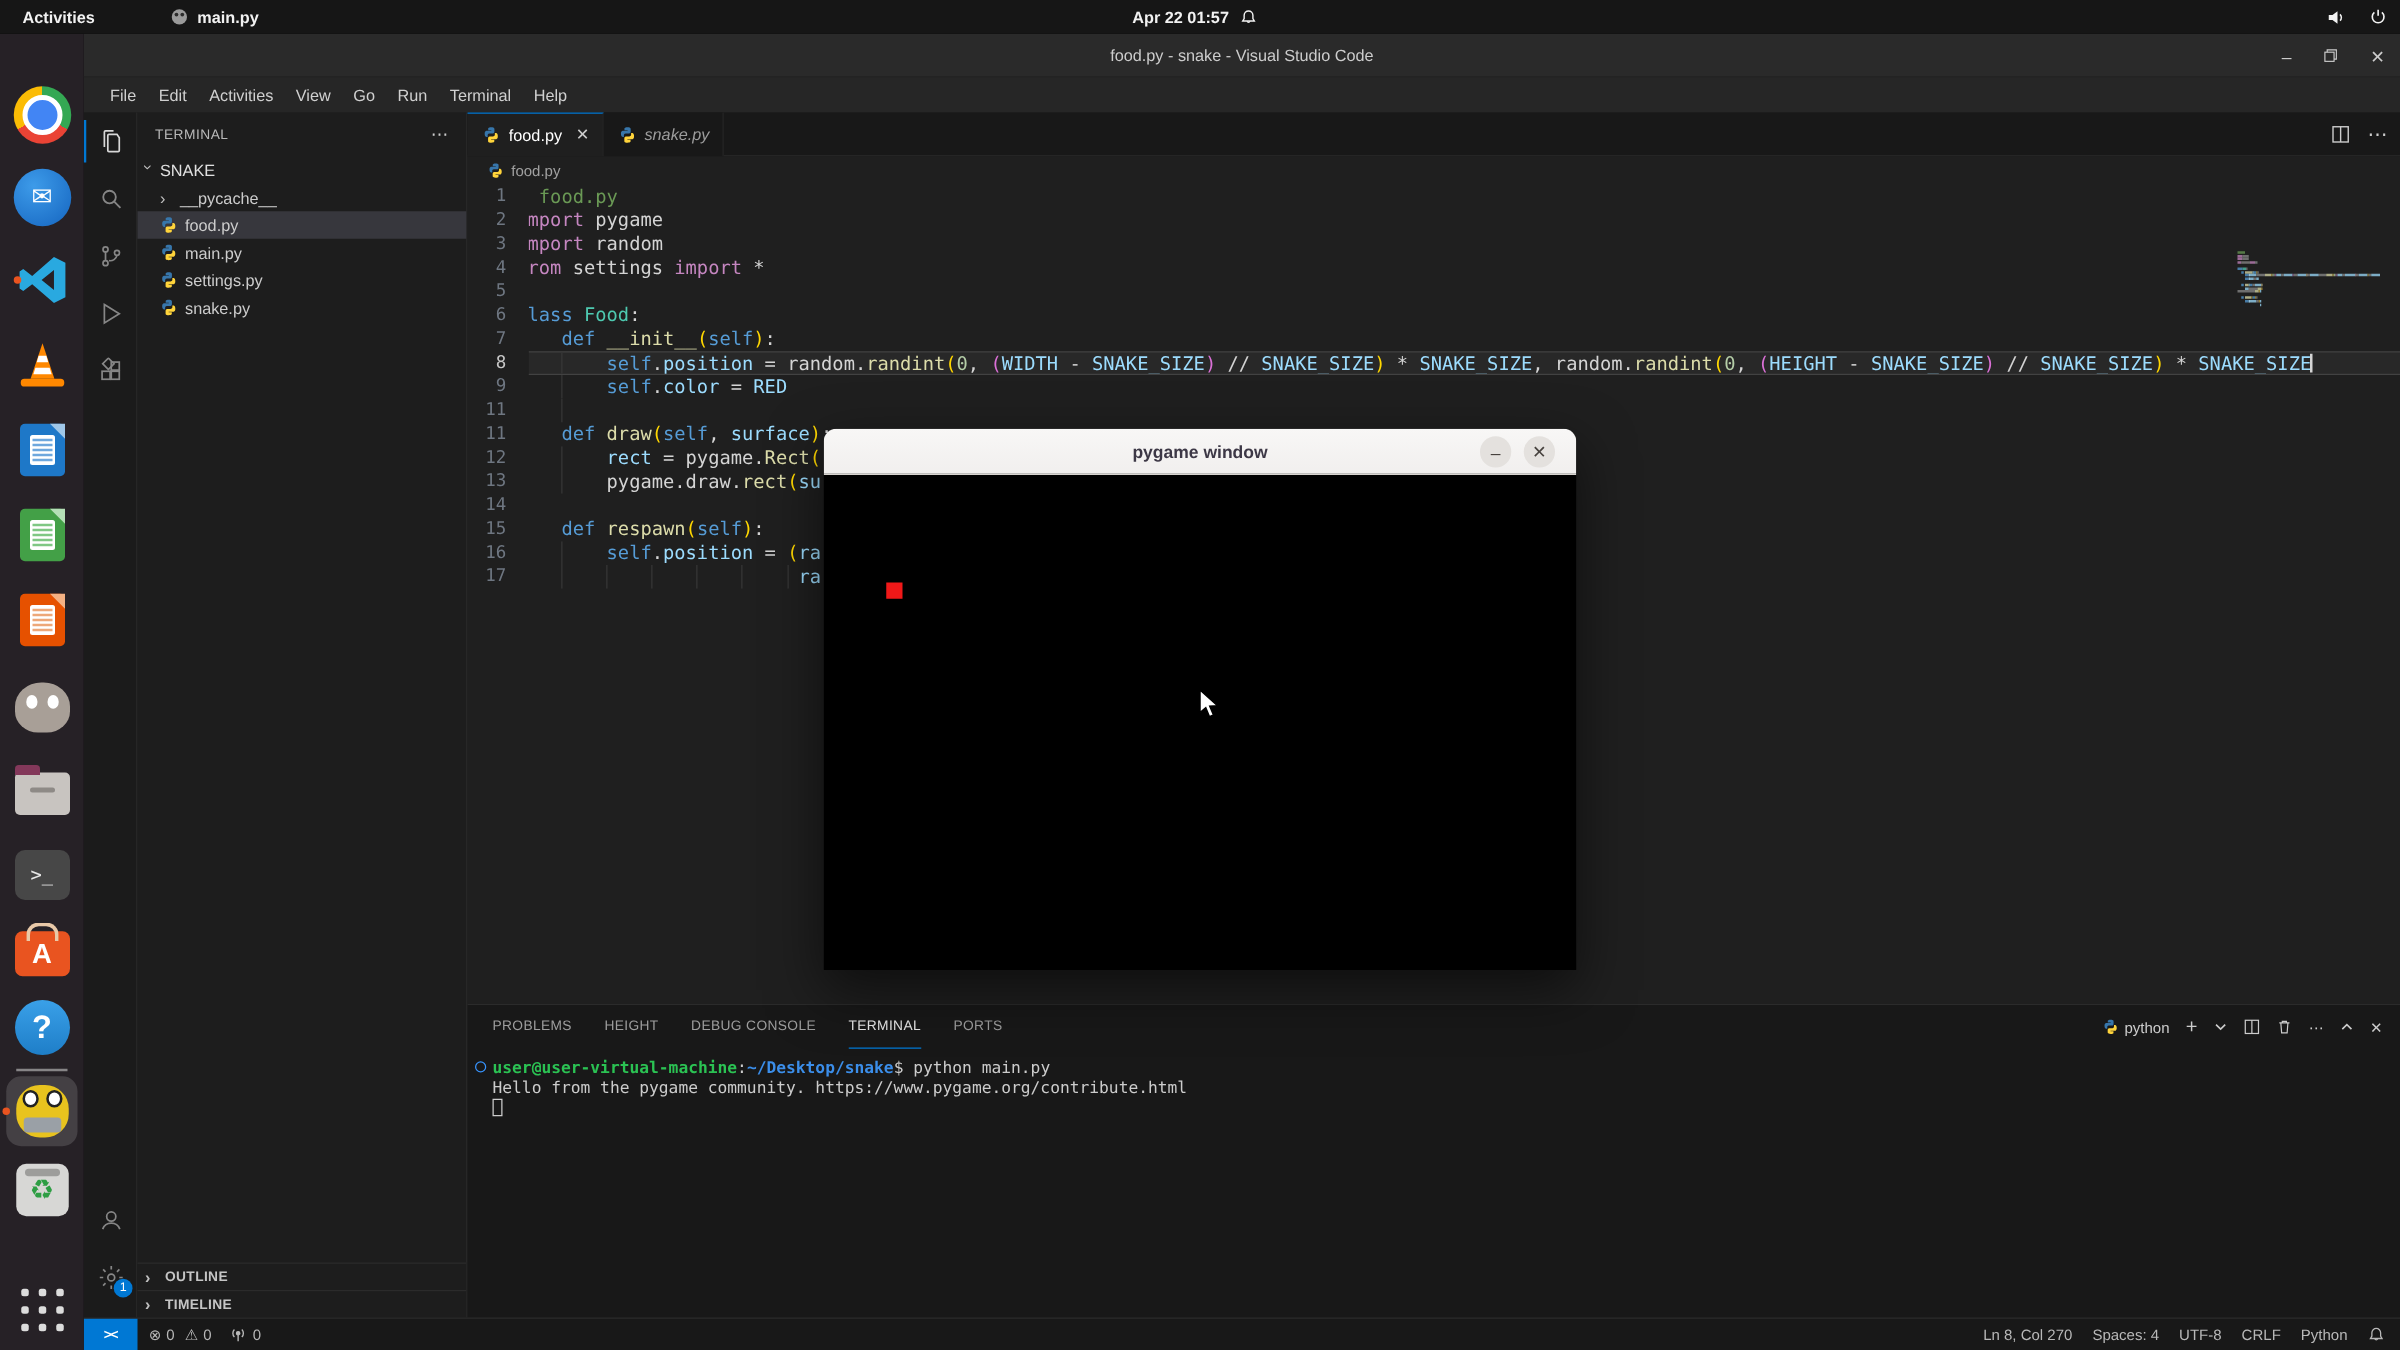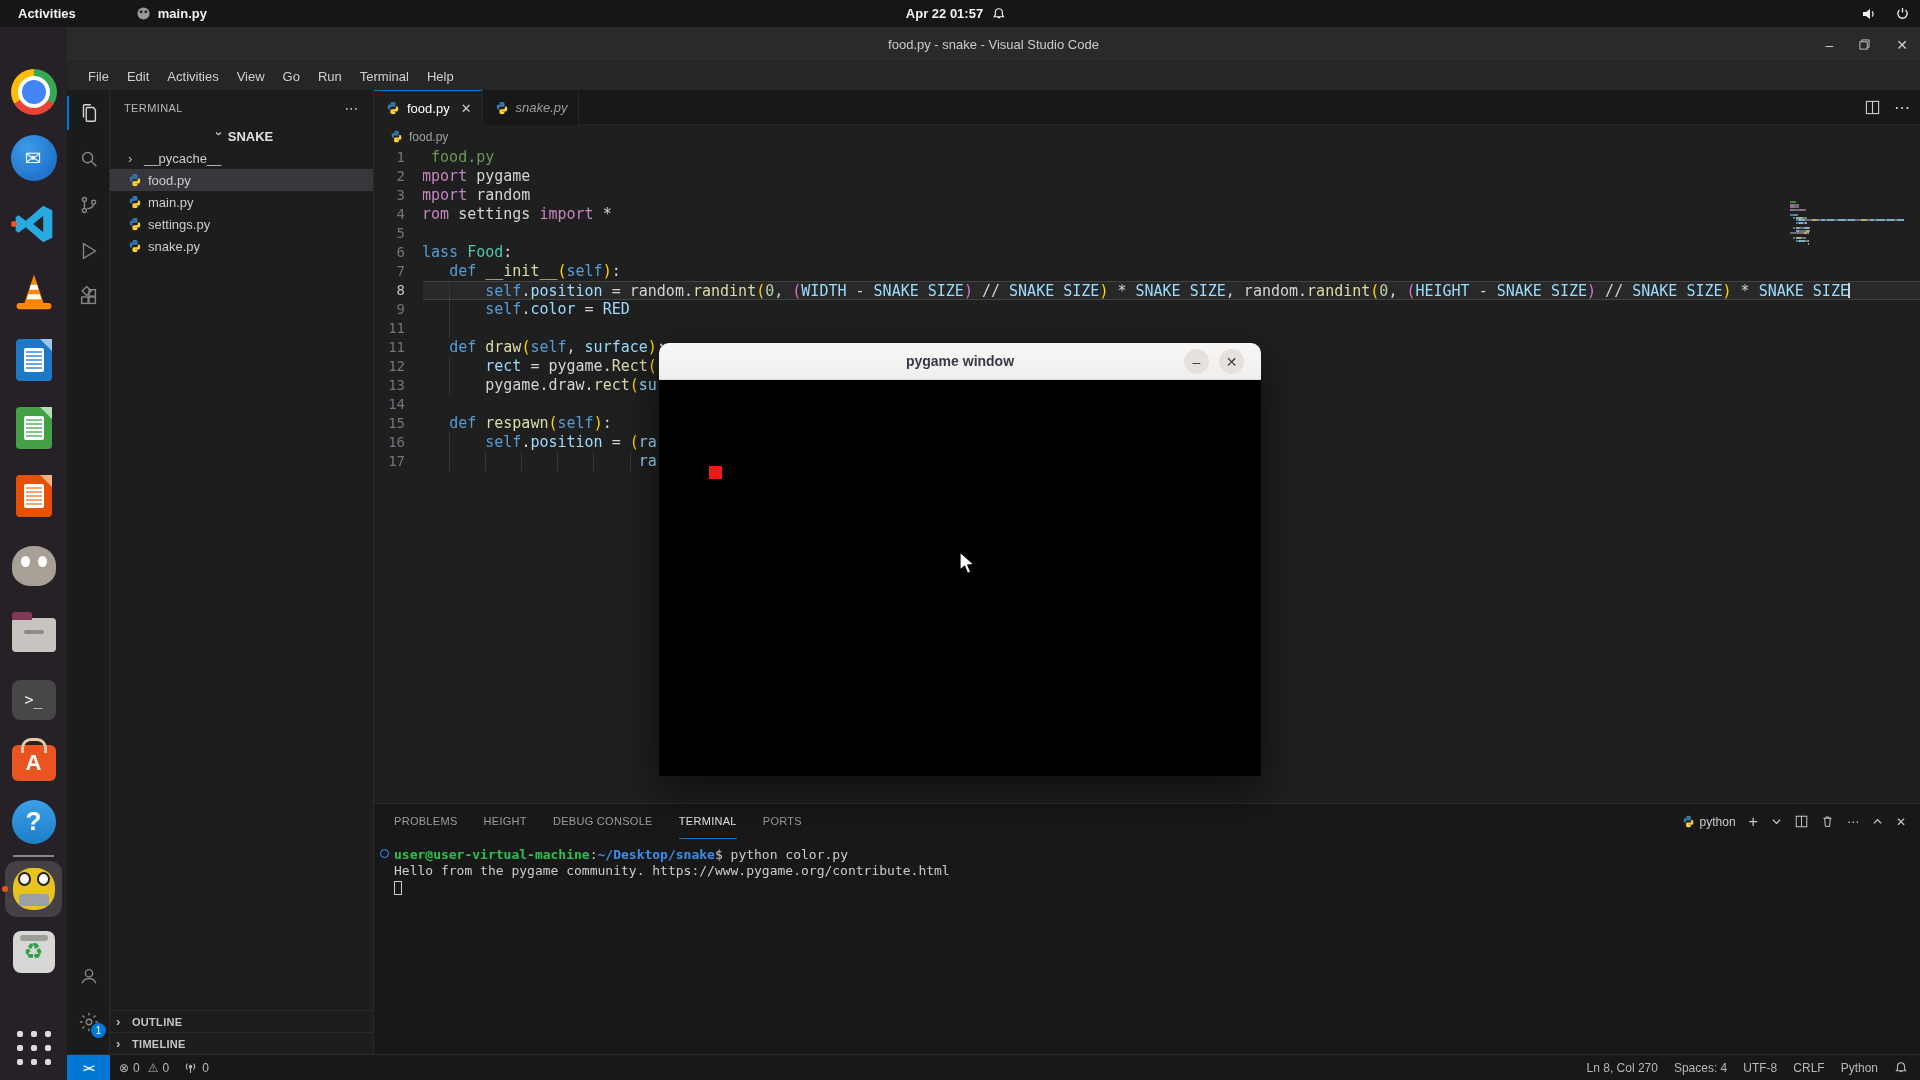--- a/index.html
+++ b/index.html
@@ -79,21 +79,21 @@
   .act-icon.active::before { content:""; position:absolute; left:0; top:6px; bottom:6px; width:2px; background:#0078d4; }
   .act-bottom { position:absolute; left:0; width:43px; display:flex; align-items:center; justify-content:center; color:#868686; }
   .badge { position:absolute; right:4px; bottom:4px; min-width:15px; height:15px; border-radius:8px; background:#0078d4;
            color:#fff; font-size:10px; display:flex; align-items:center; justify-content:center; padding:0 3px; }
 
   
   #sidebar { position:absolute; left:43px; top:0; width:264px; bottom:0; background:#1d1d1d; border-right:1px solid #2b2b2b;
              font-size:13px; }
   #sidebar-header { height:35px; display:flex; align-items:center; padding:0 14px; font-size:11px; letter-spacing:.4px; color:#b8b8b8; }
   #sidebar-header .more { margin-left:auto; font-size:14px; color:#cccccc; }
-  .tree-root { display:flex; align-items:center; gap:4px; height:22px; padding-left:4px; font-weight:bold; color:#e0e0e0;justify-content:center; }
+  .tree-root { display:flex; align-items:center; gap:4px; height:22px; padding-left:4px; font-weight:normal; color:#e0e0e0; }
   .tree-row { display:flex; align-items:center; gap:6px; height:22px; padding-left:18px; color:#cccccc; }
   .tree-row.selected { background:#37373d; }
   .chev { display:inline-block; color:#c0c0c0; font-size:13px; width:10px; }
   .chev.open { transform:rotate(90deg); }
   .side-section { position:absolute; left:0; right:0; height:22px; border-top:1px solid #2b2b2b; display:flex; align-items:center;
                   gap:6px; padding-left:6px; font-size:11px; font-weight:bold; letter-spacing:.3px; color:#c5c5c5; background:#1d1d1d; }
 
   
   #editor { position:absolute; left:307px; top:0; right:0; bottom:251px; background:#1f1f1f; }
   #tabbar { position:absolute; left:0; top:0; right:0; height:35px; background:#181818; display:flex; border-bottom:1px solid #252525; }
@@ -588,21 +588,21 @@
         <svg width="13" height="13" viewBox="0 0 16 16" fill="none" stroke="#cccccc" stroke-width="1.2">
             <path d="M3 4 h10 M6 4 V2.5 h4 V4 M4.5 4 l.8 10 h5.4 l.8 -10"></path>
           </svg>
         <span>⋯</span>
         <svg width="11" height="11" viewBox="0 0 12 12" fill="none" stroke="#cccccc" stroke-width="1.4">
             <path d="M2 8 l4-4 4 4"></path>
           </svg>
         <span>✕</span>
       </div>
       <div id="term">
-          <div class="trow"><div class="dec"></div><span class="tk-tg">user@user-virtual-machine</span><span class="tk-tw">:</span><span class="tk-tb">~/Desktop/snake</span><span class="tk-tw">$ python color.py</span></div>
+          <div class="trow"><div class="dec"></div><span class="tk-tg">user@user-virtual-machine</span><span class="tk-tw">:</span><span class="tk-tb">~/Desktop/snake</span><span class="tk-tw">$ python main.py</span></div>
           <div class="trow"><span class="tk-tw">Hello from the pygame community. https://www.pygame.org/contribute.html</span></div>
           <div class="trow"><span class="term-cursor"></span></div>
         </div>
     </div>
   </div>
 
   <div id="statusbar">
     <div id="remote-badge">&gt;&lt;</div>
     <div id="status-left">
       <div class="grp">

